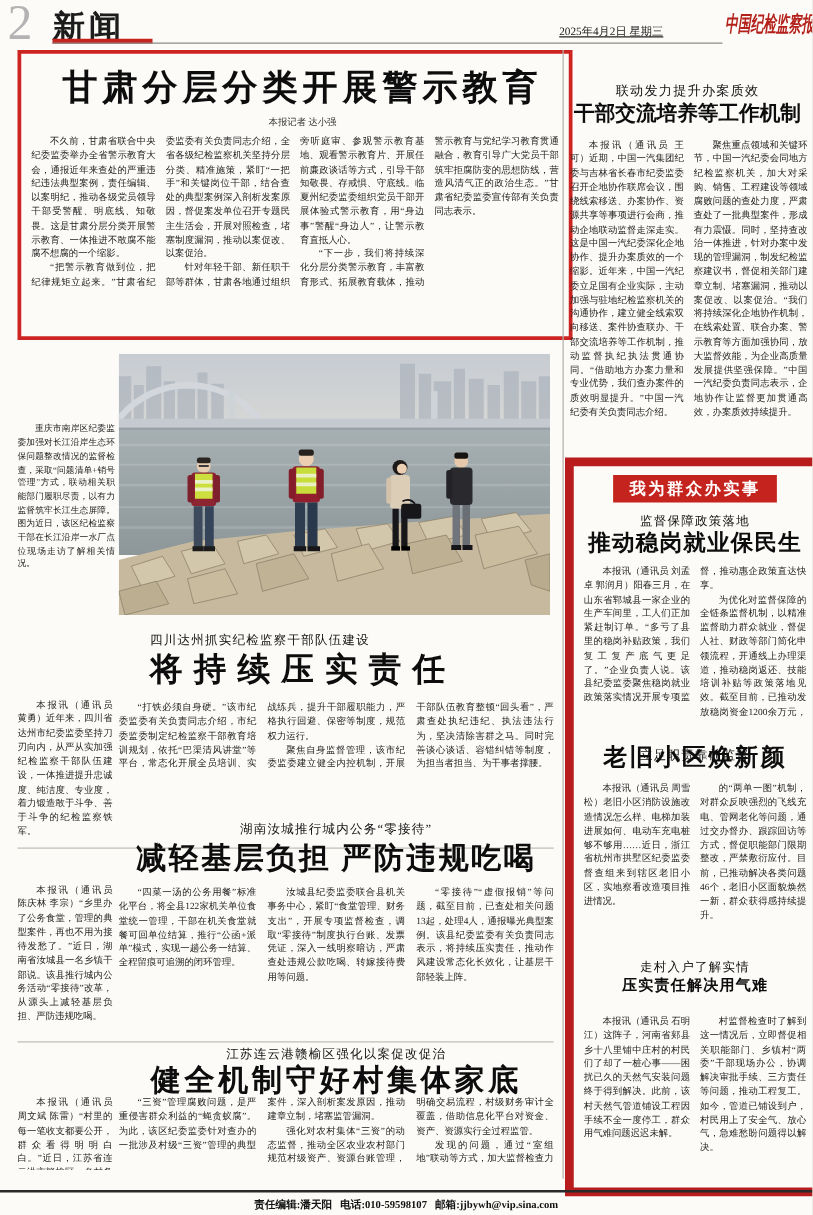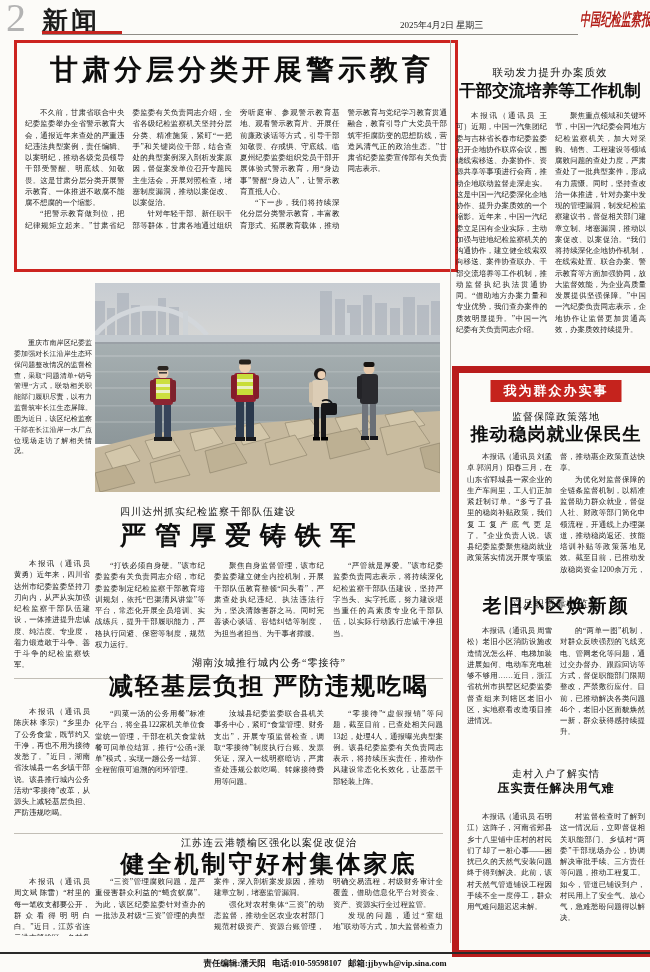--- a/index.html
+++ b/index.html
@@ -20,25 +20,26 @@
 </style>
 </head>
 <body>
 
 <div id="page">
 
   <div class="abs" style="left:6px;top:-6px;font-size:40px;color:#b3b3b3;">2</div>
   <div class="abs" style="left:42px;top:4px;font-size:26px;font-weight:bold;letter-spacing:3px;">新闻</div>
   <div class="abs" style="left:42px;top:31px;width:80px;height:4px;background:#c5231d;"></div>
   <div class="abs rule-h" style="left:42px;top:34px;width:536px;background:#8f8c86;"></div>
-  <div class="abs" style="left:400px;top:19px;width:178px;text-align:left;font-size:9px;color:#222;">2025年4月2日 星期三</div>
+  <div class="abs" style="left:400px;top:19px;width:178px;text-align:center;font-size:9px;color:#222;text-decoration:underline;">2025年4月2日 星期三</div>
   <div class="abs" style="left:580px;top:8px;font-size:17px;font-weight:bold;font-style:italic;color:#b3201a;white-space:nowrap;transform:scaleX(0.60);transform-origin:left top;">中国纪检监察报</div>
 
   <div class="abs" style="left:14px;top:40px;width:426px;height:226px;border:3px solid #cc2420;padding-left:12px;">
     <div class="headline center" style="margin-top:8px;font-size:28px;letter-spacing:4px;">甘肃分层分类开展警示教育</div>
+    <div class="center" style="margin-top:4px;font-size:7.5px;color:#333;">本报记者 达小强</div>
     <div class="abs bodytext cols4" style="left:8px;right:8px;top:64px;bottom:6px;">
       <p>不久前，甘肃省联合中央纪委监委举办全省警示教育大会，通报近年来查处的严重违纪违法典型案例，责任编辑、以案明纪，推动各级党员领导干部受警醒、明底线、知敬畏。这是甘肃分层分类开展警示教育、一体推进不敢腐不能腐不想腐的一个缩影。</p>
       <p>“把警示教育做到位，把纪律规矩立起来。”甘肃省纪委监委有关负责同志介绍，全省各级纪检监察机关坚持分层分类、精准施策，紧盯“一把手”和关键岗位干部，结合查处的典型案例深入剖析发案原因，督促案发单位召开专题民主生活会，开展对照检查，堵塞制度漏洞，推动以案促改、以案促治。</p>
       <p>针对年轻干部、新任职干部等群体，甘肃各地通过组织旁听庭审、参观警示教育基地、观看警示教育片、开展任前廉政谈话等方式，引导干部知敬畏、存戒惧、守底线。临夏州纪委监委组织党员干部开展体验式警示教育，用“身边事”警醒“身边人”，让警示教育直抵人心。</p>
       <p>“下一步，我们将持续深化分层分类警示教育，丰富教育形式、拓展教育载体，推动警示教育与党纪学习教育贯通融合，教育引导广大党员干部筑牢拒腐防变的思想防线，营造风清气正的政治生态。”甘肃省纪委监委宣传部有关负责同志表示。</p>
     </div>
   </div>
 
   <div class="abs bodytext" style="left:14px;top:338px;width:78px;height:118px;font-size:7px;line-height:1.55;">
     <p>重庆市南岸区纪委监委加强对长江沿岸生态环保问题整改情况的监督检查，采取“问题清单+销号管理”方式，联动相关职能部门履职尽责，以有力监督筑牢长江生态屏障。图为近日，该区纪检监察干部在长江沿岸一水厂点位现场走访了解相关情况。</p>
@@ -170,35 +171,34 @@
           <rect x="1" y="33" width="6" height="33" fill="#6a6f76"></rect>
         <rect x="-8" y="65" width="8" height="4" fill="#15151a"></rect>
           <rect x="1" y="65" width="8" height="4" fill="#15151a"></rect>
       </g>
     </svg>
   </div>
 
   <div class="abs rule-v" style="left:450px;top:40px;height:903px;"></div>
 
   <div class="abs kicker" style="left:120px;top:505px;">四川达州抓实纪检监察干部队伍建设</div>
-  <div class="abs headline" style="left:120px;top:518px;font-size:26px;letter-spacing:9px;">严管厚爱铸铁军</div>
+  <div class="abs headline" style="left:120px;top:518px;font-size:26px;letter-spacing:9px;">将持续压实责任</div>
   <div class="abs bodytext" style="left:14px;top:558px;width:76px;height:114px;">
     <p>本报讯（通讯员 黄勇）近年来，四川省达州市纪委监委坚持刀刃向内，从严从实加强纪检监察干部队伍建设，一体推进提升忠诚度、纯洁度、专业度，着力锻造敢于斗争、善于斗争的纪检监察铁军。</p>
   </div>
   <div class="abs bodytext cols3" style="left:95px;top:560px;width:348px;height:110px;">
     <p>“打铁必须自身硬。”该市纪委监委有关负责同志介绍，市纪委监委制定纪检监察干部教育培训规划，依托“巴渠清风讲堂”等平台，常态化开展全员培训、实战练兵，提升干部履职能力，严格执行回避、保密等制度，规范权力运行。</p>
     <p>聚焦自身监督管理，该市纪委监委建立健全内控机制，开展干部队伍教育整顿“回头看”，严肃查处执纪违纪、执法违法行为，坚决清除害群之马。同时完善谈心谈话、容错纠错等制度，为担当者担当、为干事者撑腰。</p>
-    <p>“严管就是厚爱。”该市纪委监委负责同志表示，将持续深化纪检监察干部队伍建设，坚持严字当头、实字托底，努力建设堪当重任的高素质专业化干部队伍，以实际行动践行忠诚干净担当。</p>
   </div>
   <div class="abs rule-h" style="left:14px;top:678px;width:429px;"></div>
 
   <div class="abs kicker center" style="left:95px;top:656px;width:348px;">湖南汝城推行城内公务“零接待”</div>
   <div class="abs headline center" style="left:95px;top:670px;width:348px;font-size:24px;letter-spacing:2px;">减轻基层负担 严防违规吃喝</div>
   <div class="abs bodytext" style="left:14px;top:706px;width:76px;height:124px;">
-    <p>本报讯（通讯员 陈庆林 李宗）“乡里办了公务食堂，既节约又干净，再也不用为接待发愁了。”近日，湖南省汝城县一名乡镇干部说。该县推行城内公务活动“零接待”改革，从源头上减轻基层负担、严防违规吃喝。</p>
+    <p>本报讯（通讯员 陈庆林 李宗）“乡里办了公务食堂，管理的典型案件，再也不用为接待发愁了。”近日，湖南省汝城县一名乡镇干部说。该县推行城内公务活动“零接待”改革，从源头上减轻基层负担、严防违规吃喝。</p>
   </div>
   <div class="abs bodytext cols3" style="left:95px;top:708px;width:348px;height:120px;">
     <p>“四菜一汤的公务用餐”标准化平台，将全县122家机关单位食堂统一管理，干部在机关食堂就餐可回单位结算，推行“公函+派单”模式，实现一趟公务一结算、全程留痕可追溯的闭环管理。</p>
     <p>汝城县纪委监委联合县机关事务中心，紧盯“食堂管理、财务支出”，开展专项监督检查，调取“零接待”制度执行台账、发票凭证，深入一线明察暗访，严肃查处违规公款吃喝、转嫁接待费用等问题。</p>
     <p>“零接待”“虚假报销”等问题，截至目前，已查处相关问题13起，处理4人，通报曝光典型案例。该县纪委监委有关负责同志表示，将持续压实责任，推动作风建设常态化长效化，让基层干部轻装上阵。</p>
   </div>
   <div class="abs rule-h" style="left:14px;top:833px;width:429px;"></div>
 
   <div class="abs kicker center" style="left:95px;top:836px;width:348px;">江苏连云港赣榆区强化以案促改促治</div>
   <div class="abs headline center" style="left:95px;top:848px;width:348px;font-size:24px;letter-spacing:3px;">健全机制守好村集体家底</div>

